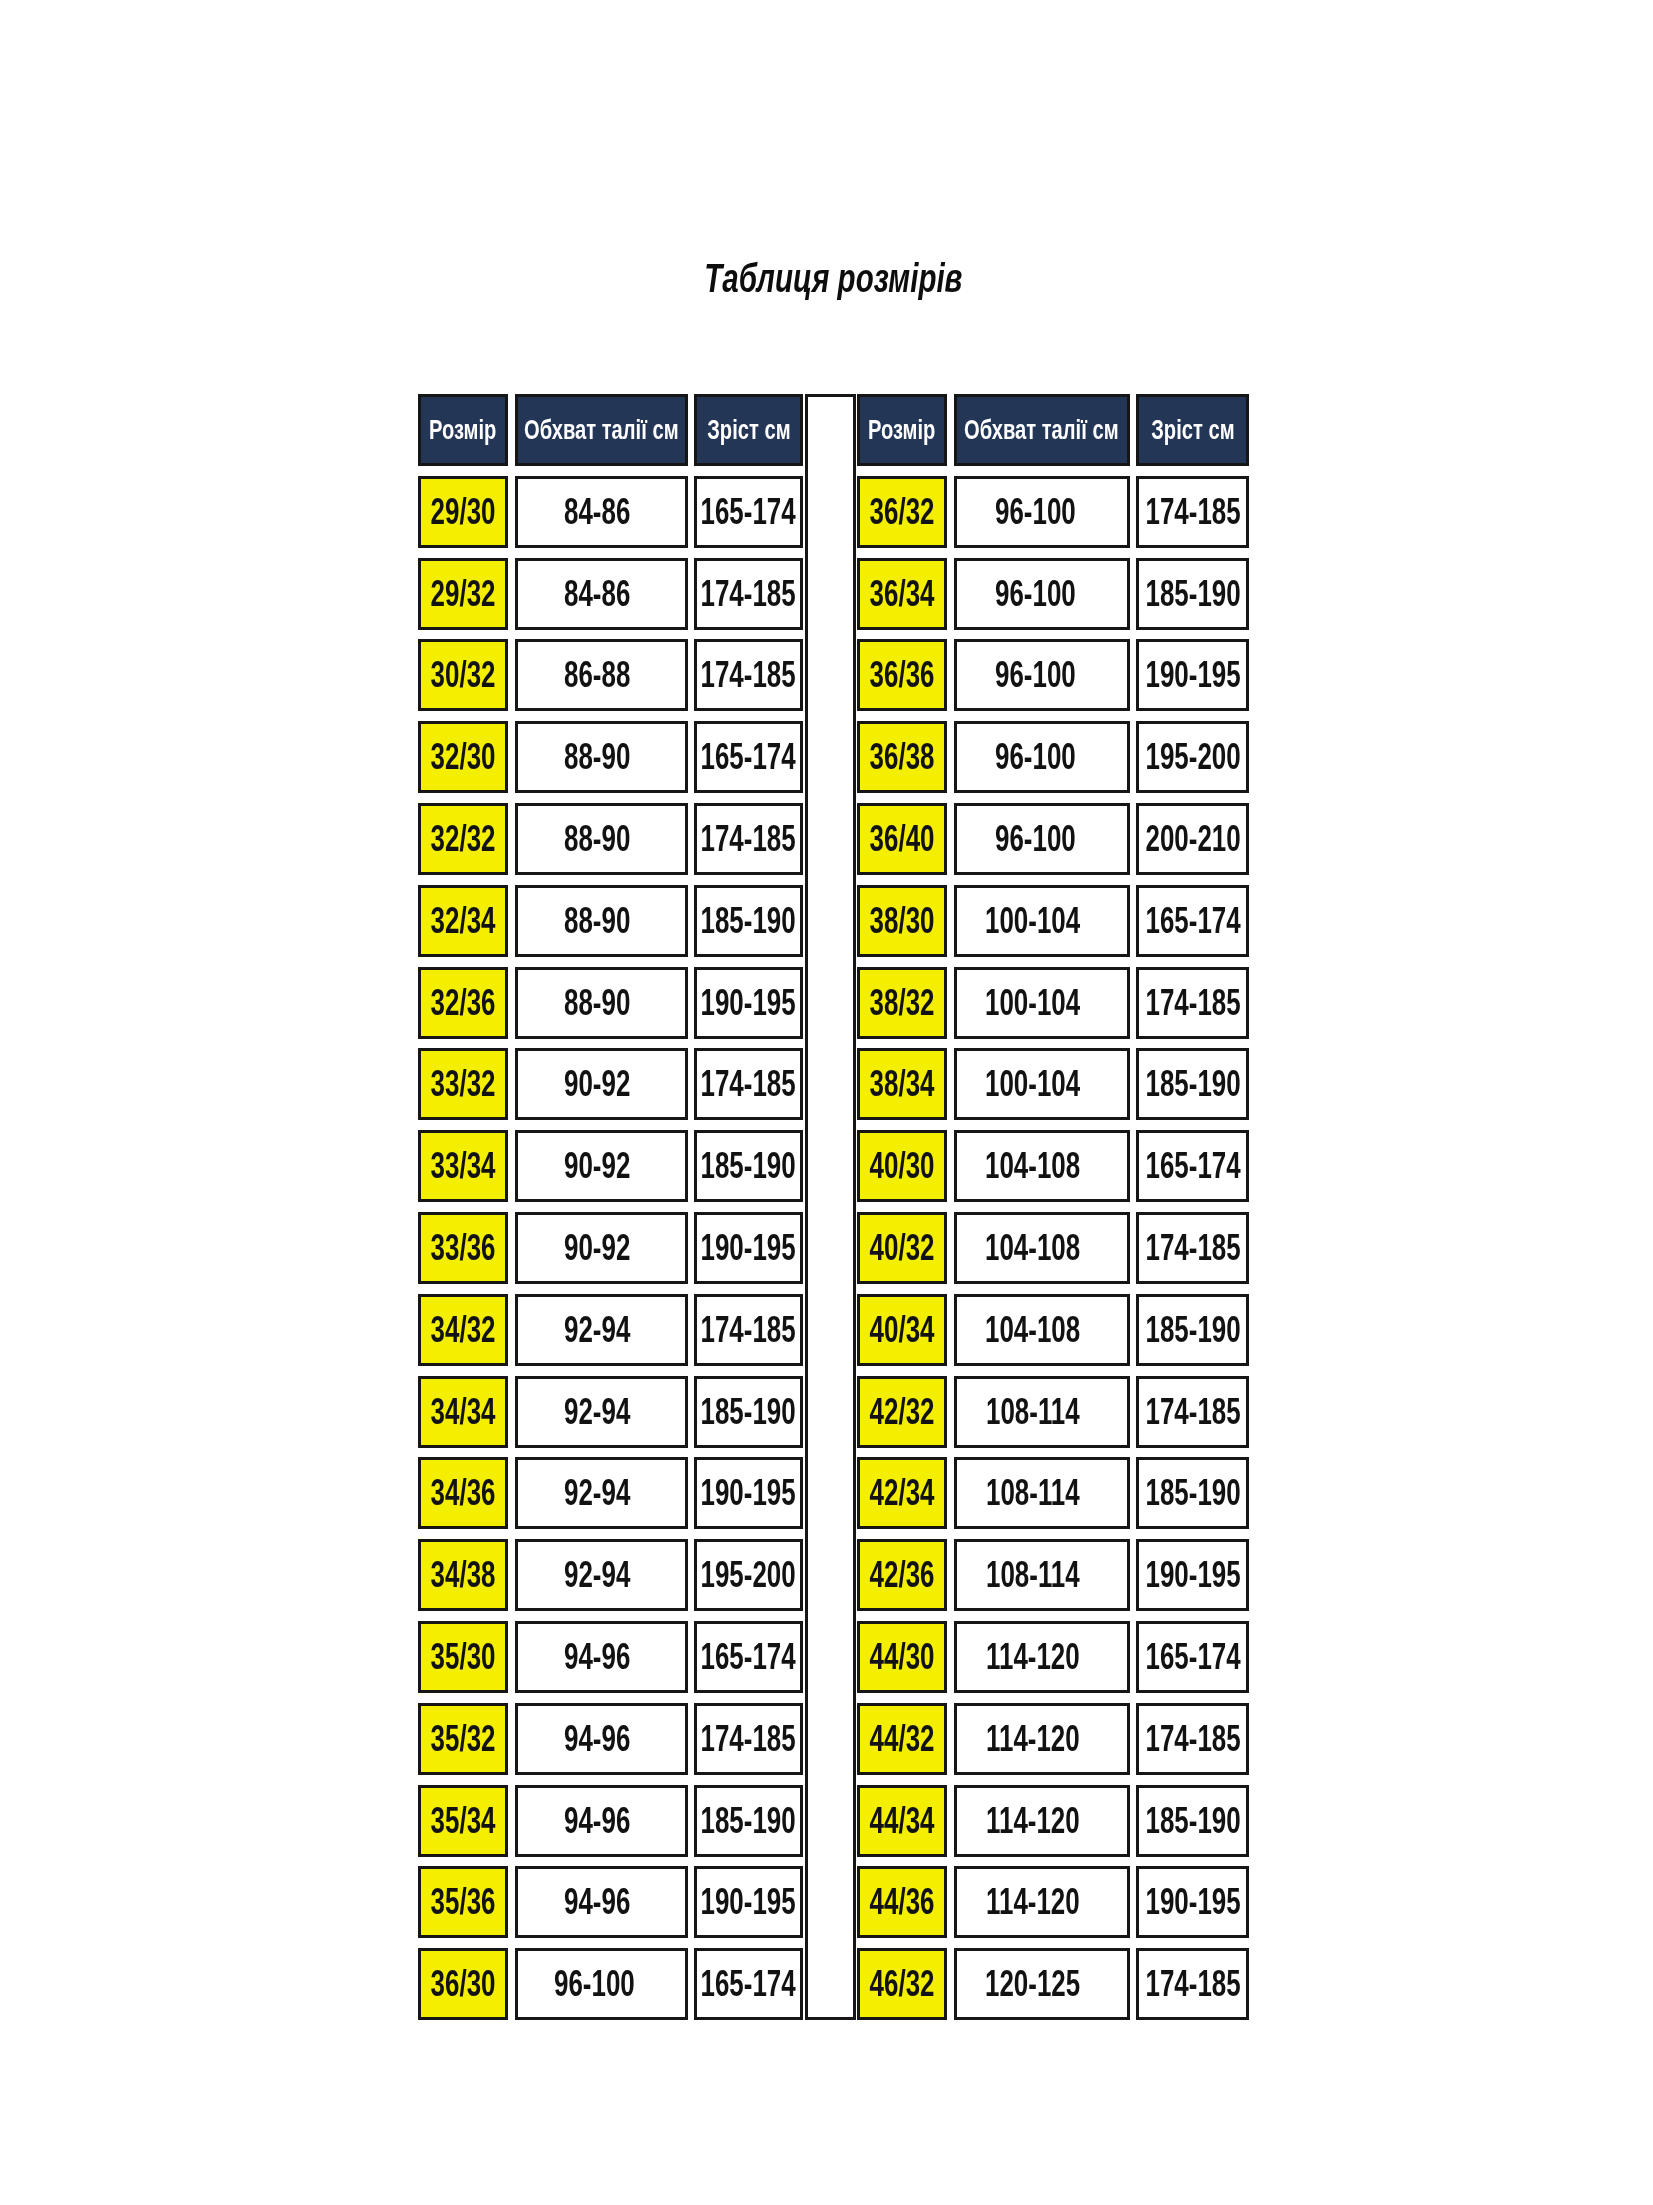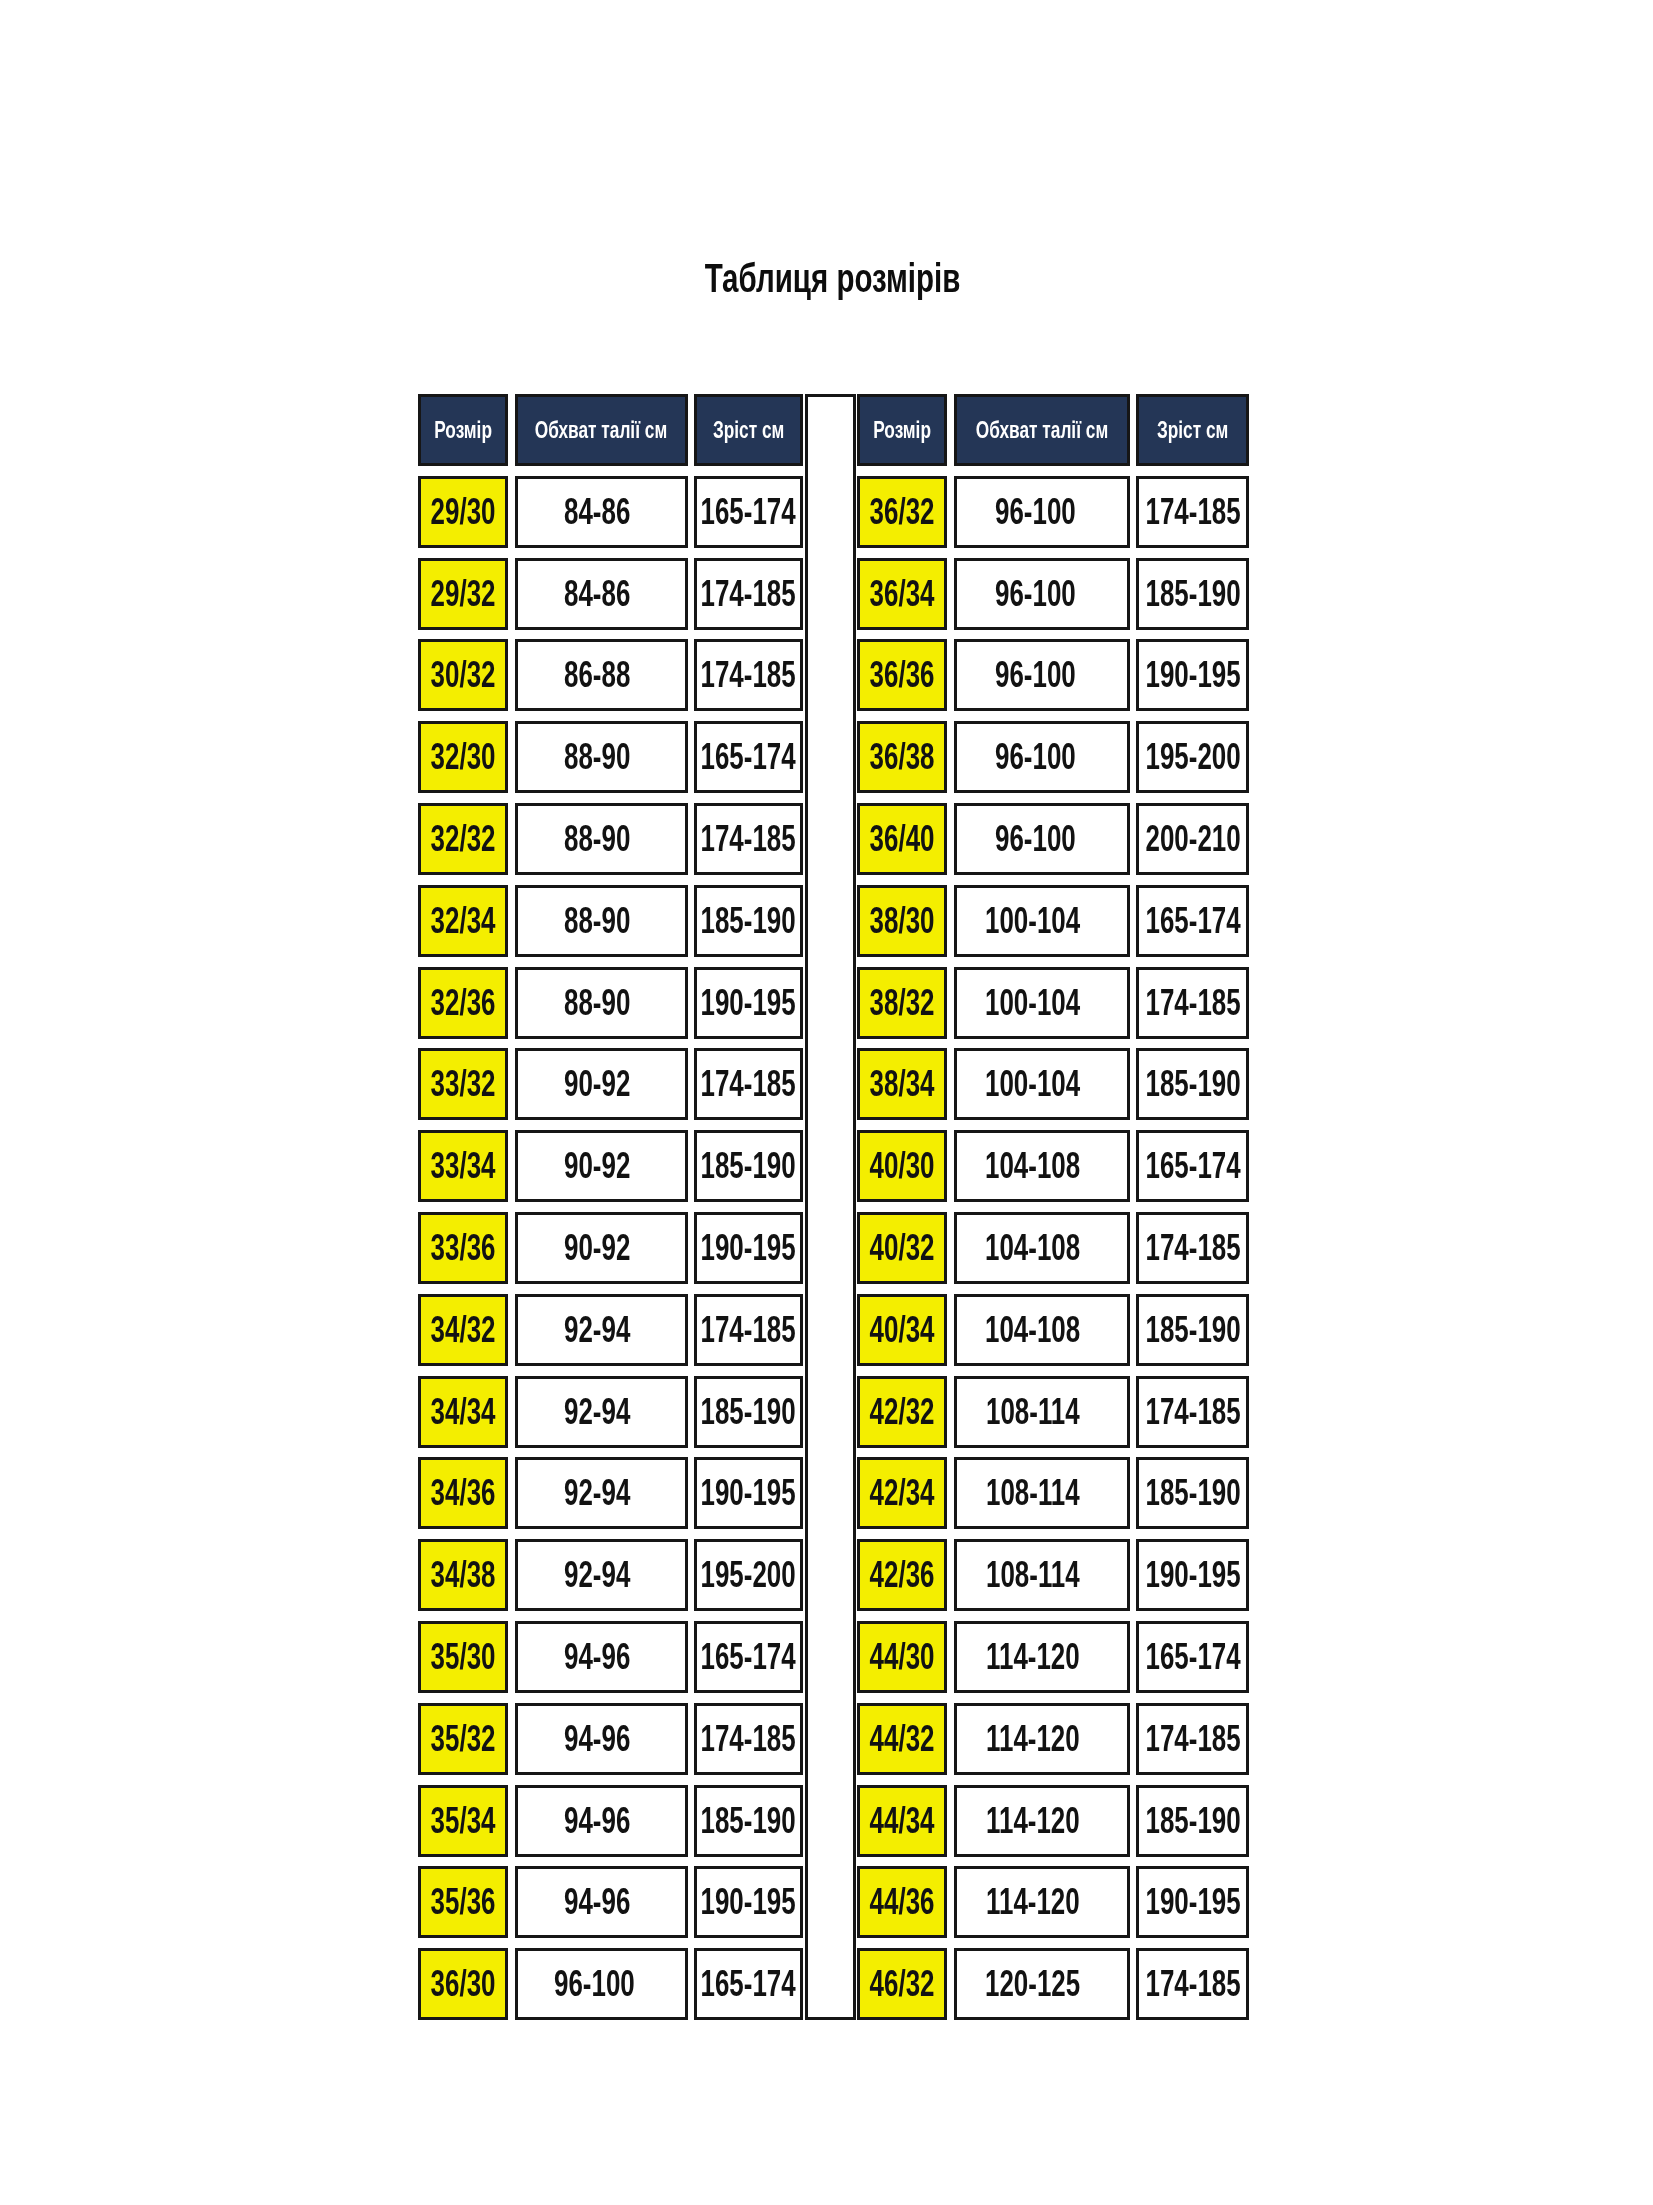--- a/index.html
+++ b/index.html
@@ -12,39 +12,39 @@
     font-family:"Liberation Sans","DejaVu Sans",sans-serif;
     position:relative;color:var(--text);
   }
   .cnd{ 
     display:inline-block;transform:scaleX(0.72);transform-origin:center center;
     white-space:nowrap;font-weight:bold;
   }
   .cnd.left{transform-origin:left center;}
   #title{
     position:absolute;left:418px;top:252px;width:830px;
-    text-align:center;font-size:41px;line-height:52px;color:#0d0d0d;
+    text-align:center;font-size:41px;line-height:52px;color:#0d0d0d;font-style:italic;
   }
   #tables{
     position:absolute;left:418px;top:394px;
     display:flex;align-items:stretch;
   }
   .size-table{
     display:grid;gap:9.8px 6.5px;align-content:start;
   }
   .size-table.t-left{grid-template-columns:90px 173px 109px;}
   .size-table.t-right{grid-template-columns:90px 176px 113px;}
   .cell{
     box-sizing:border-box;height:72px;background:#ffffff;
     border:3.3px solid var(--border);
     display:flex;align-items:center;justify-content:center;
     font-size:36px;color:var(--text);overflow:hidden;
   }
   .cell.header{
-    background:var(--header-bg);color:var(--header-text);font-size:24px;
+    background:var(--header-bg);color:var(--header-text);font-size:28px;
   }
   .cell.size{background:var(--size-cell-bg);}
   .cell.waist{justify-content:center;padding-left:18px;}
   #separator{
     box-sizing:border-box;width:51px;margin:0 1.6px;background:#ffffff;
     border:3.3px solid var(--border);flex:0 0 auto;
   }
 </style>
 </head>
 <body>

